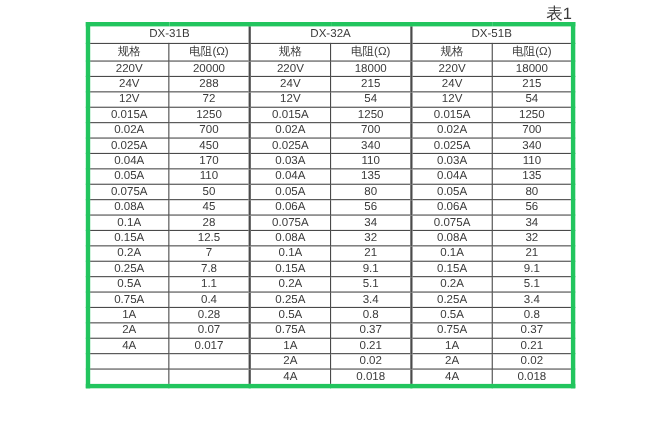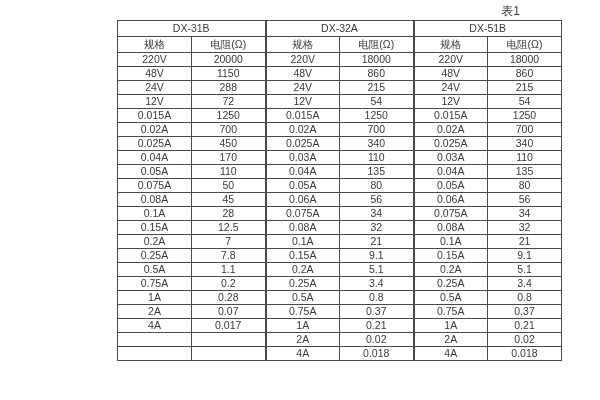--- a/index.html
+++ b/index.html
@@ -12,21 +12,21 @@
     font-family: "Liberation Sans", "DejaVu Sans", sans-serif;
     color: #3a3a3a;
     overflow: hidden;
   }
   .table-caption {
     position: absolute;
     top: 3px;
     left: 78px;
     width: 442px;
     text-align: right;
-    font-size: 12px;
+    font-size: 15px;
     color: #3a3a3a;
   }
   table.res-table {
     position: absolute;
     top: 20px;
     left: 78px;
     width: 445px;
     border-collapse: collapse;
     table-layout: fixed;
     font-size: 10.5px;
@@ -39,21 +39,21 @@
     font-weight: normal;
     padding: 0;
     height: 13px;
     line-height: 13px;
     overflow: hidden;
     white-space: nowrap;
   }
   table.res-table thead th { height: 15px; line-height: 15px; }
   
   table.res-table .grp { border-left: 2px solid #4a4a4a; }
-  table.res-table { border: 1px solid #22c55e; margin-left: 39px; }
+  table.res-table { border: 4px solid #22c55e; }
 </style>
 </head>
 <body>
 
 <div class="page">
 
   <div class="table-caption">表1</div>
 
   <table class="res-table">
     <thead>
@@ -74,28 +74,20 @@
     <tbody id="table-body">
         <tr>
           <td>220V</td>
           <td>20000</td>
           <td class="grp">220V</td>
           <td>18000</td>
           <td class="grp">220V</td>
           <td>18000</td>
         </tr>
         <tr>
-          <td>48V</td>
-          <td>1150</td>
-          <td class="grp">48V</td>
-          <td>860</td>
-          <td class="grp">48V</td>
-          <td>860</td>
-        </tr>
-        <tr>
           <td>24V</td>
           <td>288</td>
           <td class="grp">24V</td>
           <td>215</td>
           <td class="grp">24V</td>
           <td>215</td>
         </tr>
         <tr>
           <td>12V</td>
           <td>72</td>
@@ -195,21 +187,21 @@
         <tr>
           <td>0.5A</td>
           <td>1.1</td>
           <td class="grp">0.2A</td>
           <td>5.1</td>
           <td class="grp">0.2A</td>
           <td>5.1</td>
         </tr>
         <tr>
           <td>0.75A</td>
-          <td>0.2</td>
+          <td>0.4</td>
           <td class="grp">0.25A</td>
           <td>3.4</td>
           <td class="grp">0.25A</td>
           <td>3.4</td>
         </tr>
         <tr>
           <td>1A</td>
           <td>0.28</td>
           <td class="grp">0.5A</td>
           <td>0.8</td>

